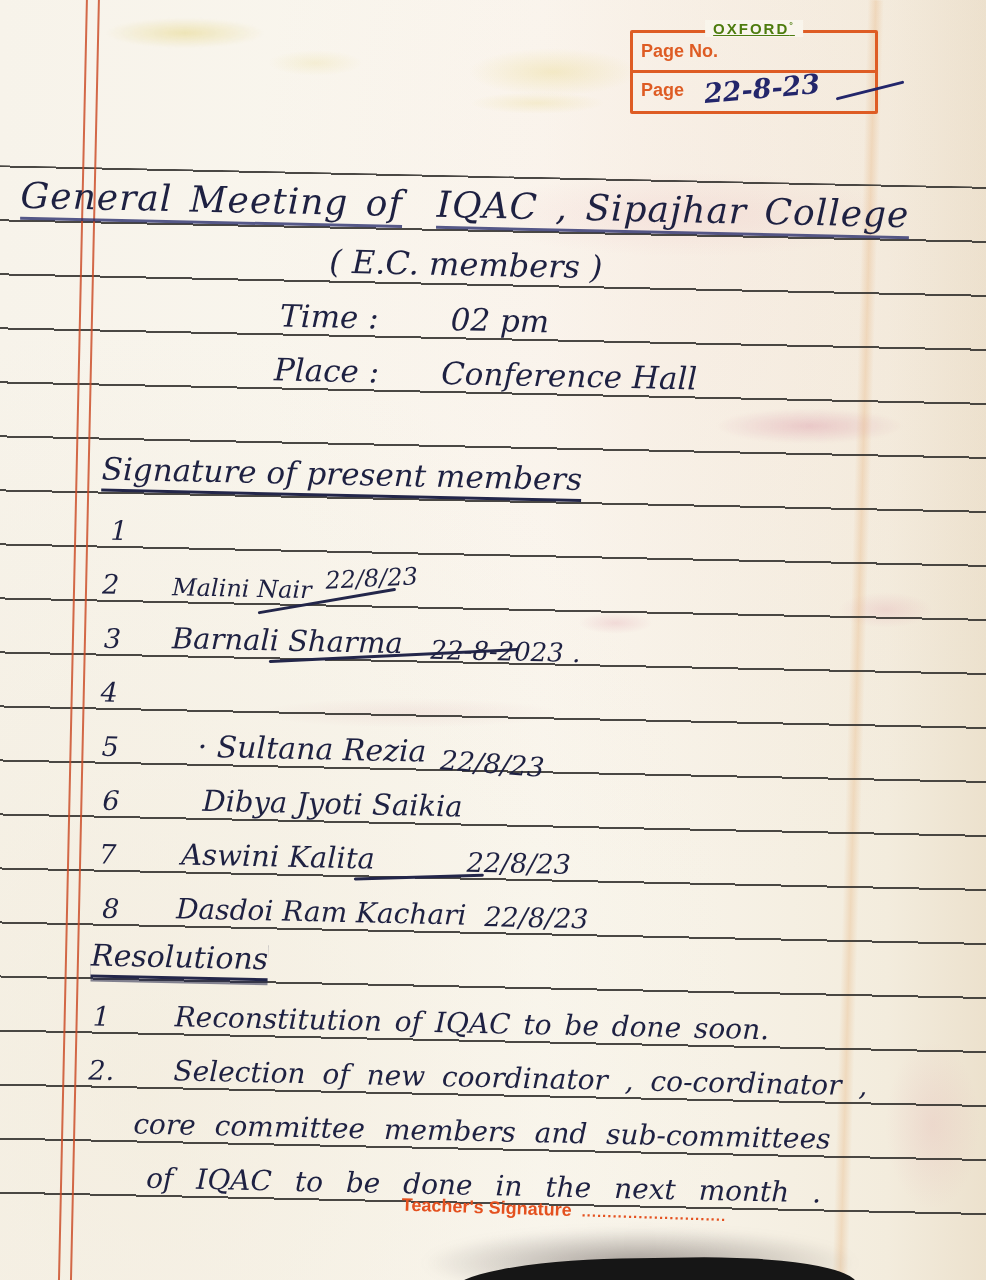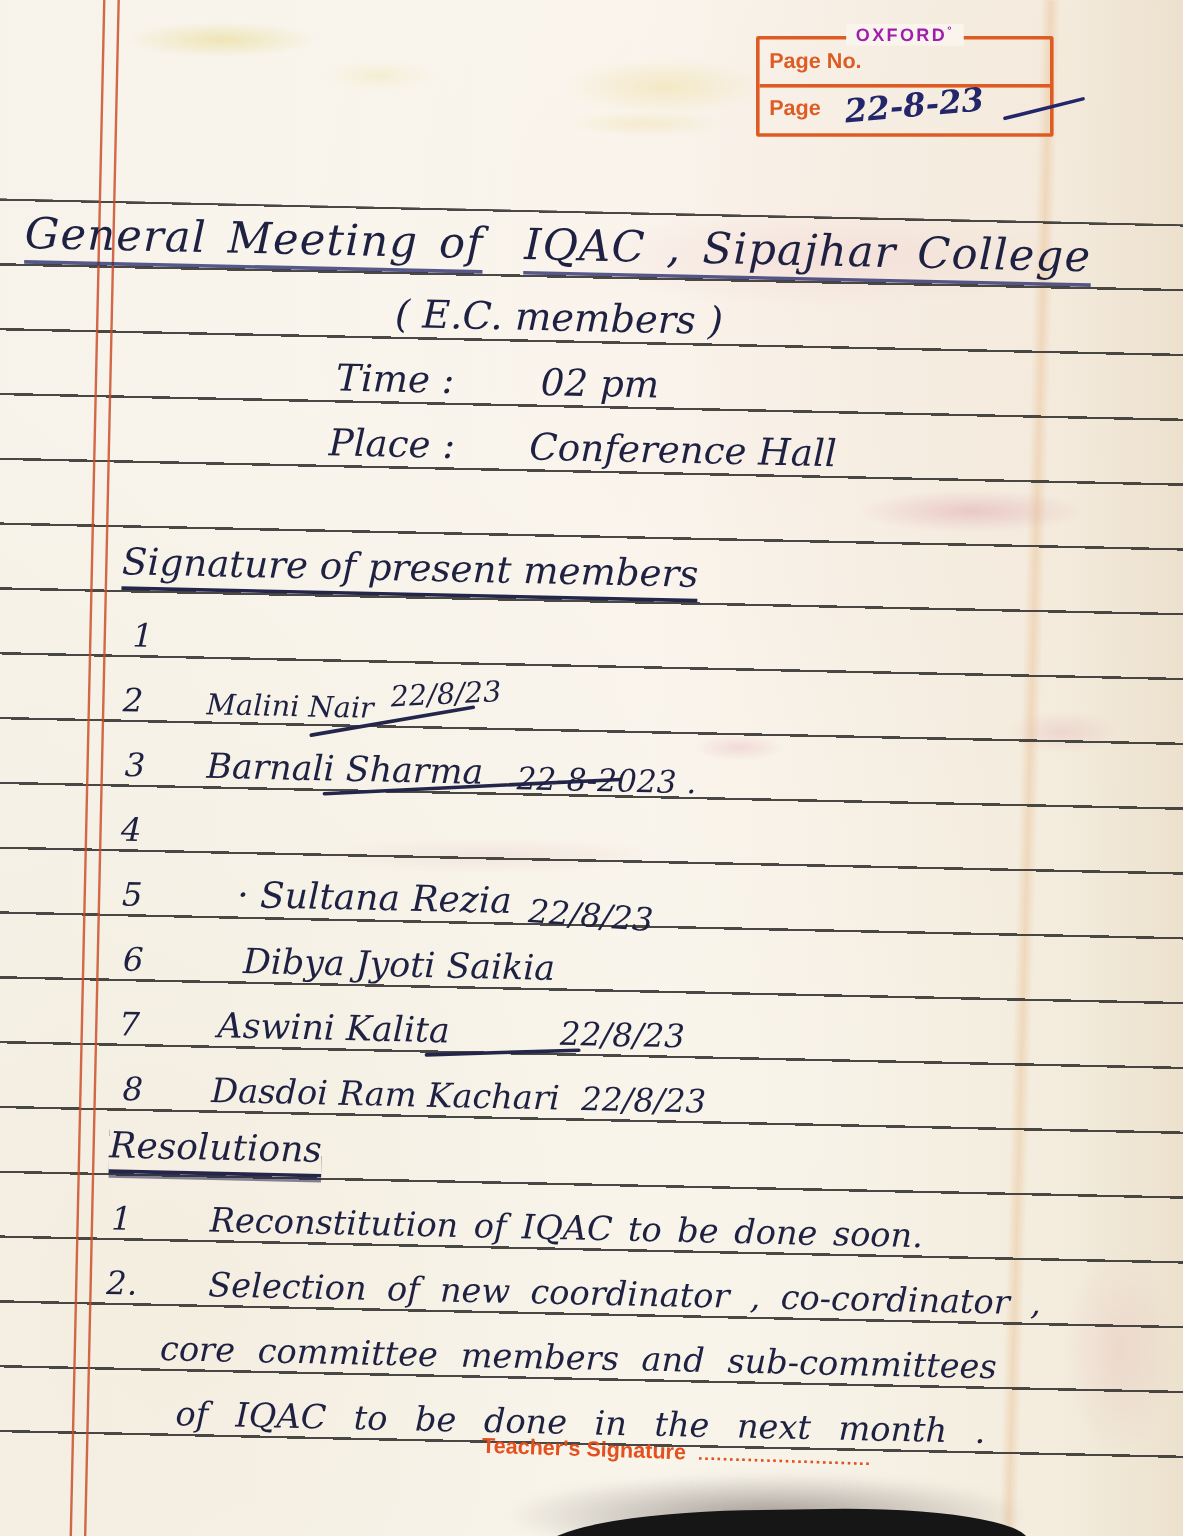--- a/index.html
+++ b/index.html
@@ -25,21 +25,21 @@
   
   .hw{font-style:italic;color:#1e2142;}
   .row{position:absolute;height:52px;display:flex;align-items:flex-end;padding-bottom:3px;white-space:nowrap;}
   .row .no{font-size:27px;min-width:30px;}
   .uline{border-bottom:3px solid rgba(38,44,108,.78);padding-bottom:1px;}
   .uline-dark{border-bottom:3px solid #23264a;padding-bottom:2px;}
   .dbl{box-shadow:0 4px 0 rgba(35,38,74,.55);}
   .stroke{position:absolute;height:2.5px;background:#23264a;border-radius:2px;}
   
   .stamp{position:absolute;left:630px;top:30px;width:242px;height:78px;border:3px solid #de5c24;border-radius:2px;font-family:"Liberation Sans", sans-serif;}
-  .stamp-brand{position:absolute;top:-13px;left:50%;transform:translateX(-50%);background:#f9f5ec;padding:0 8px;color:#a21caf;font-weight:bold;font-size:15px;letter-spacing:2px;}
+  .stamp-brand{position:absolute;top:-13px;left:50%;transform:translateX(-50%);background:#f9f5ec;padding:0 8px;color:#4d7c0f;font-weight:bold;font-size:15px;letter-spacing:2px;text-decoration:underline;}
   .stamp-row{display:flex;align-items:center;padding-left:8px;color:#de5c24;font-weight:bold;font-size:18px;}
   .stamp-row1{height:37px;border-bottom:3px solid #de5c24;}
   .stamp-row2{height:35px;}
   .stamp-date-value{font-family:"DejaVu Serif", serif;font-style:italic;font-weight:bold;font-size:27px;color:#23266b;margin-left:20px;transform:rotate(-5deg) translateY(-2px);display:inline-block;}
   .stamp-tail{position:absolute;right:-30px;top:56px;width:70px;height:3px;background:#23266b;border-radius:2px;transform:rotate(-14deg);}
   
   .footer-row{position:absolute;top:1198px;left:428px;font-family:"Liberation Sans", sans-serif;color:#e4511f;font-weight:bold;font-size:18px;display:flex;align-items:baseline;transform:rotate(.6deg);}
   .footer-dots{margin-left:10px;letter-spacing:1px;font-size:15px;}
   
   .stain{position:absolute;pointer-events:none;}

